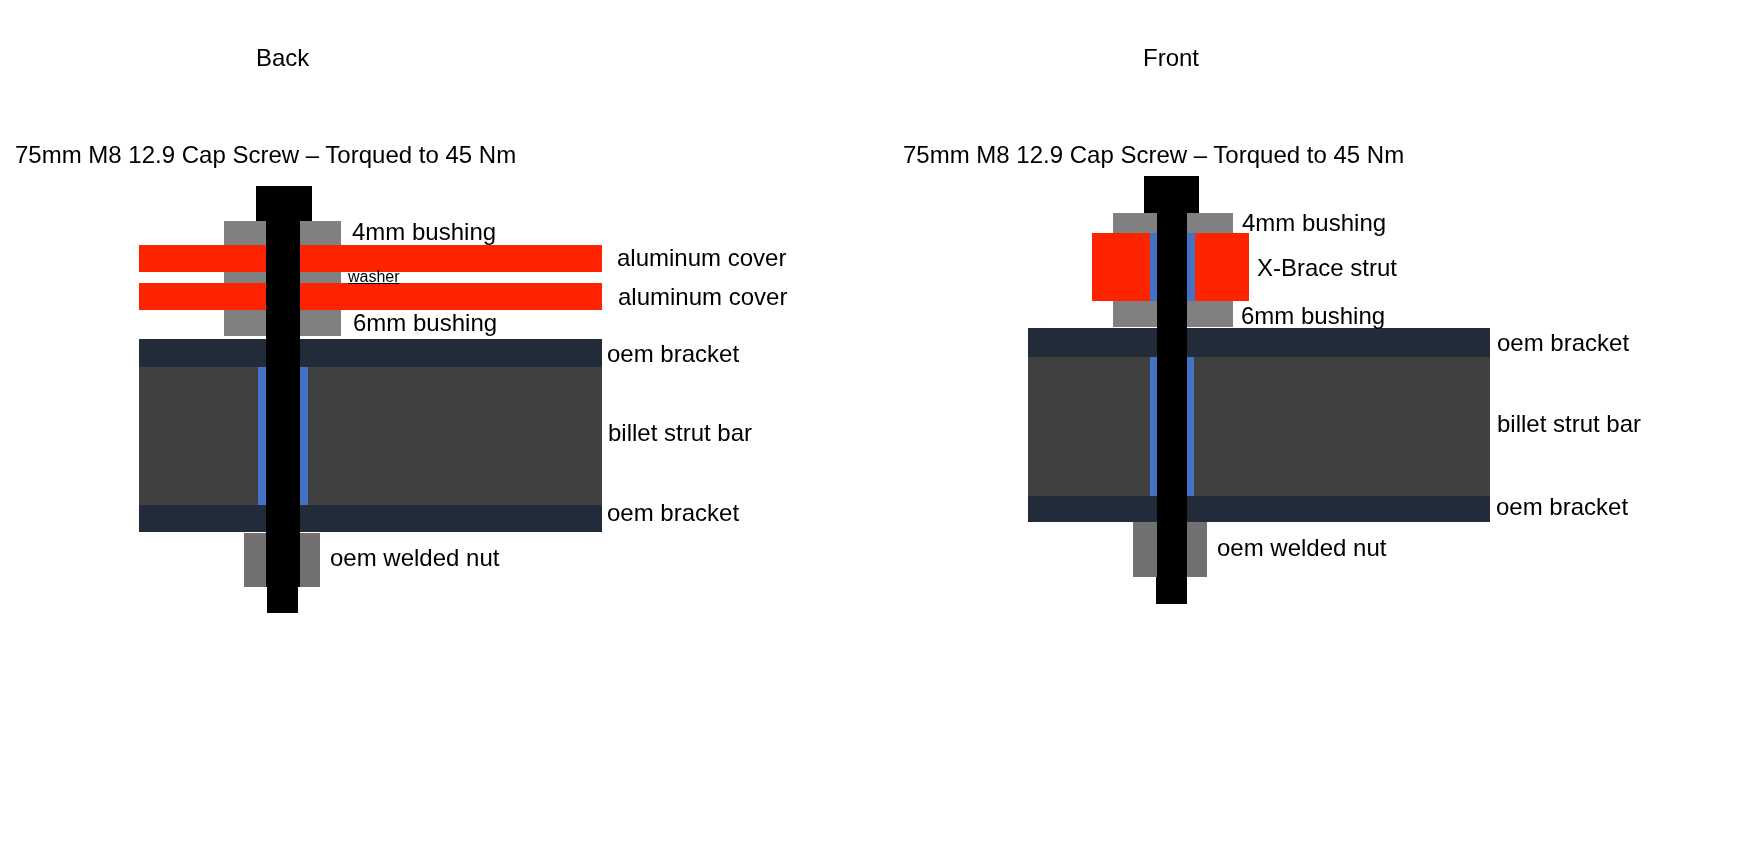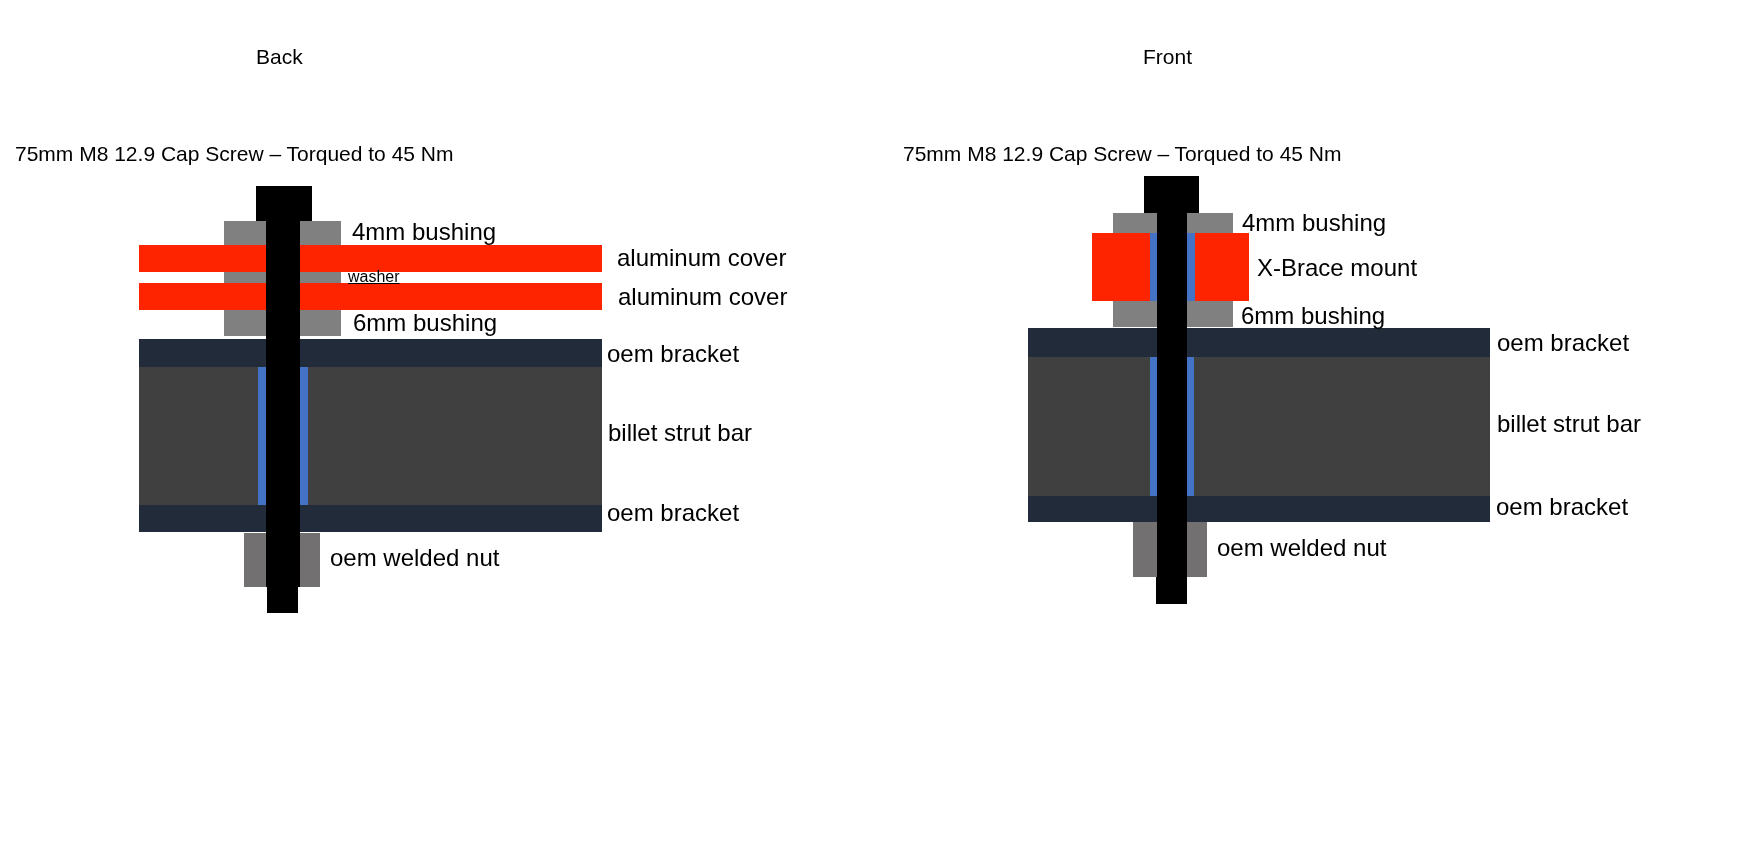--- a/index.html
+++ b/index.html
@@ -28,21 +28,21 @@
     color: #000;
     font-size: 24px;
     line-height: 1;
     white-space: nowrap;
     transform: translateY(-50%);
   }
   .lbl-small { font-size: 16px; }
   .title {
     position: absolute;
     color: #000;
-    font-size: 21px;
+    font-size: 24px;
     line-height: 1;
     white-space: nowrap;
   }
 </style>
 </head>
 <body>
 
 <div class="canvas">
 
   <div>
@@ -98,21 +98,21 @@
     <div class="shape nutgray" style="left:1133px; top:522px; width:74px; height:55px;"></div>
 
     <div class="shape blue" style="left:1150px; top:357px; width:7px; height:139px;"></div>
     <div class="shape blue" style="left:1187px; top:357px; width:7px; height:139px;"></div>
 
     <div class="shape black" style="left:1144px; top:176px; width:55px; height:37px;"></div>
     <div class="shape black" style="left:1157px; top:205px; width:30px; height:372px;"></div>
     <div class="shape black" style="left:1156px; top:577px; width:31px; height:27px;"></div>
 
     <div class="lbl" style="left:1242px; top:223px;">4mm bushing</div>
-    <div class="lbl" style="left:1257px; top:268px;">X-Brace mount</div>
+    <div class="lbl" style="left:1257px; top:268px;">X-Brace strut</div>
     <div class="lbl" style="left:1241px; top:316px;">6mm bushing</div>
     <div class="lbl" style="left:1497px; top:343px;">oem bracket</div>
     <div class="lbl" style="left:1497px; top:424px;">billet strut bar</div>
     <div class="lbl" style="left:1496px; top:507px;">oem bracket</div>
     <div class="lbl" style="left:1217px; top:548px;">oem welded nut</div>
   </div>
 
 </div>
 
 </body></html>

